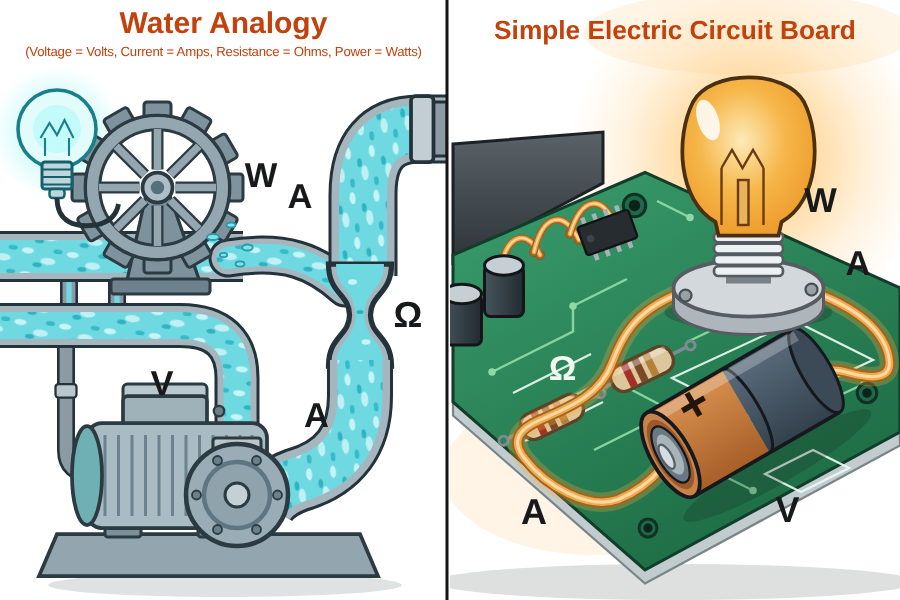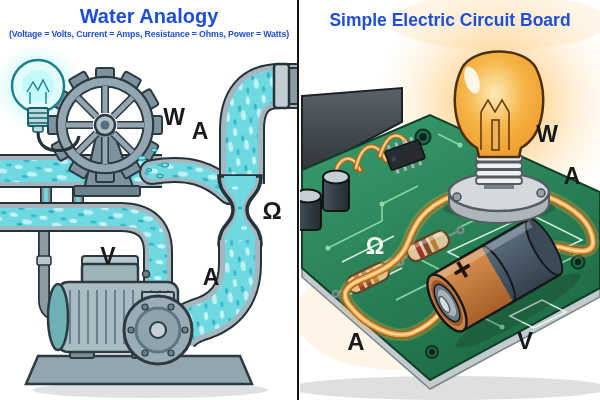--- a/index.html
+++ b/index.html
@@ -1,22 +1,22 @@
 <!DOCTYPE html>
 <html><head>
 <meta charset="utf-8">
 <style>
   html,body{margin:0;padding:0;background:#fff;}
   .stage{position:relative;width:600px;height:400px;background:#ffffff;overflow:hidden;
          font-family:"Liberation Sans",sans-serif;}
   .divider{position:absolute;left:297px;top:0;width:2px;height:400px;background:#141414;}
   .panel-svg{position:absolute;top:0;}
-  .title{position:absolute;text-align:center;font-weight:bold;color:#1d4ed8;z-index:4;}
+  .title{position:absolute;text-align:center;font-weight:bold;color:#c2410c;z-index:4;}
   #left-title{left:0;width:298px;top:5px;font-size:20px;}
-  #left-subtitle{left:0;width:298px;top:29px;font-size:8.8px;font-weight:bold;letter-spacing:-0.15px;white-space:nowrap;}
+  #left-subtitle{left:0;width:298px;top:29px;font-size:8.8px;font-weight:normal;letter-spacing:-0.15px;white-space:nowrap;}
   #right-title{left:302px;width:296px;top:10px;font-size:17.5px;text-align:center;}
   .lbl{position:absolute;transform:translate(-50%,-50%);font-weight:bold;color:#17191b;z-index:5;line-height:1;}
   .lbl.white{color:#f2f7f0;}
 </style>
 </head>
 <body>
 
 <div class="stage">
 
   <svg class="panel-svg" style="left:0;" width="298" height="400" viewBox="0 0 298 400">

